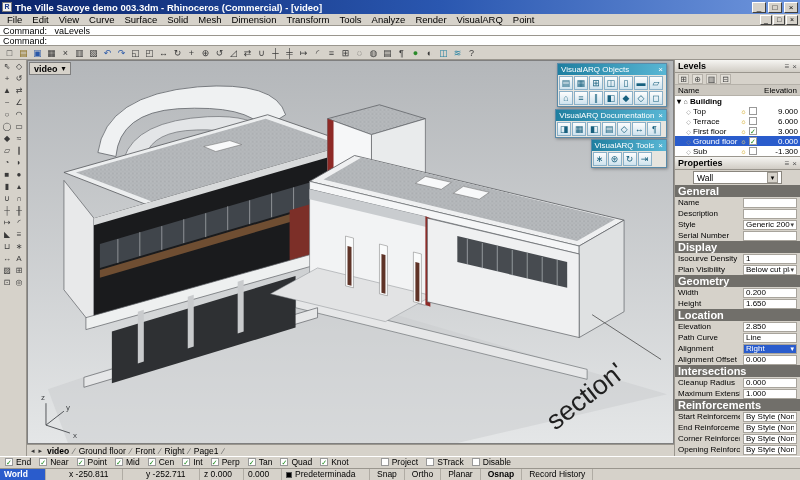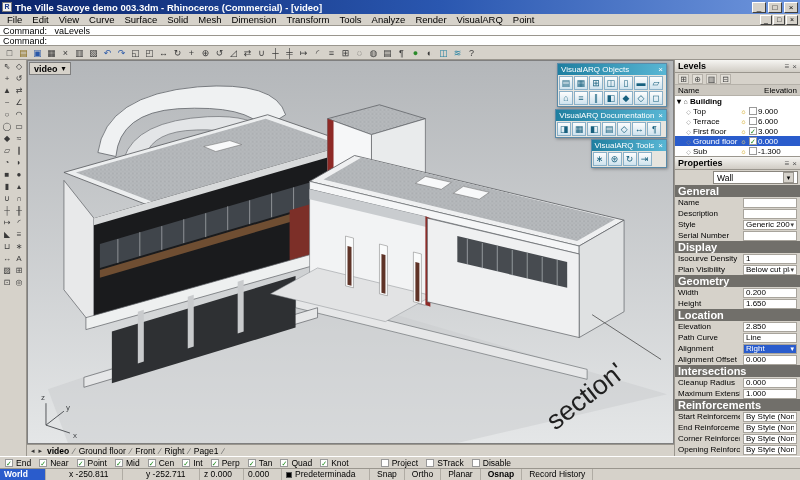--- a/index.html
+++ b/index.html
@@ -50,45 +50,45 @@
 .lvl-head .he{margin-left:auto;}
 .lvl-list{background:#fff;border-bottom:1px solid #9a968e;flex:0 0 auto;}
 .lvl-row{display:flex;height:10px;align-items:center;font-size:8px;background:#fff;padding:0 2px;}
 .lvl-row.building{font-weight:bold;}
 .lvl-row .ind{width:7px;flex:0 0 auto;}
 .lvl-name{flex:1 1 auto;overflow:hidden;white-space:nowrap;}
 .lvl-bulb{width:9px;color:#c99a00;font-size:7px;text-align:center;flex:0 0 auto;}
 .chk{width:8px;height:8px;background:#fff;border:1px solid #999;font-size:7px;line-height:7px;text-align:center;color:#1e8a1e;flex:0 0 auto;margin:0 1px;}
 .chk .mark{visibility:hidden;}
 .chk.on .mark{visibility:visible;}
-.lvl-elev{width:40px;flex:0 0 auto;}
+.lvl-elev{width:40px;text-align:right;flex:0 0 auto;}
 .lvl-row.selected{background:#2a5ccc;color:#fff;}
 .lvl-row.selected .lvl-bulb{color:#ffe070;}
 
 .props{flex:1 1 auto;display:flex;flex-direction:column;min-height:0;overflow:hidden;}
-.obj-select{height:15px;display:flex;align-items:flex-start;padding:1px 2px;flex:0 0 auto;margin-left:36px;}
+.obj-select{height:15px;display:flex;align-items:flex-start;padding:1px 18px;flex:0 0 auto;}
 .obj-box{flex:1;height:13px;background:#fff;border:1px solid #8a867e;display:flex;align-items:center;padding:0 3px;font-size:8.5px;}
 .obj-box .chev{margin-left:auto;width:11px;height:11px;background:#d6d2ca;border:1px solid #9a968e;font-size:7px;line-height:10px;text-align:center;}
 .prop-row{display:flex;height:11px;align-items:center;padding:0 3px;font-size:8px;flex:0 0 auto;}
 .prop-row.sec{height:12px;background:#716f6a;color:#fff;font-weight:bold;font-size:11px;}
 .prop-label{overflow:hidden;white-space:nowrap;flex:1 1 auto;}
 .prop-val{margin-left:3px;width:54px;background:#fff;border:1px solid #a8a49c;height:10px;line-height:9px;padding:0 2px;overflow:hidden;white-space:nowrap;display:flex;align-items:center;flex:0 0 auto;}
 .pv-text{overflow:hidden;white-space:nowrap;flex:1;}
 .dd-arrow{display:none;font-size:7px;color:#444;}
 .prop-row.dd .dd-arrow{display:inline;}
 .prop-row.hl .prop-val{background:#2a5ccc;color:#fff;}
 .prop-row.hl .dd-arrow{color:#fff;}
 
 .view-tabs{height:12px;background:#d6d2ca;border-top:1px solid #9a968e;display:flex;align-items:center;padding:0 3px;font-size:8.5px;flex:0 0 auto;gap:2px;}
 .vt-nav{font-size:7px;color:#333;padding:0 1px;}
 .vtab{padding:0 2px;}
 .vtab.active{font-weight:bold;}
 .vt-sep{color:#666;}
 
-.osnap{height:12px;background:#d6d2ca;border-top:1px solid #fff;display:flex;align-items:center;padding:0 4px;font-size:8.5px;flex:0 0 auto;}
+.osnap{height:12px;background:#d6d2ca;border-top:1px solid #fff;display:flex;align-items:flex-start;padding:0 4px;font-size:8.5px;flex:0 0 auto;}
 .os-item{display:flex;align-items:center;gap:2px;margin-right:7px;}
 .os-item.gap{margin-left:24px;}
 
 .statusbar{height:12px;background:#d6d2ca;border-top:1px solid #9a968e;display:flex;align-items:stretch;font-size:8.5px;flex:0 0 auto;}
 .sb-seg{border-right:1px solid #b0aca4;padding:0 4px;line-height:11px;white-space:nowrap;overflow:hidden;}
 .sb-blue{background:#2a5ccc;color:#fff;font-weight:bold;width:46px;}
 .sb-x,.sb-y{width:58px;margin-left:19px;} .sb-z{width:44px;} .sb-d{width:38px;}
 .sb-layer{width:88px;display:flex;align-items:center;gap:3px;}
 .layer-swatch{width:6px;height:6px;background:#000;border:1px solid #555;flex:0 0 auto;}
 .sb-pane{padding:0 7px;line-height:11px;border-right:1px solid #b0aca4;}

